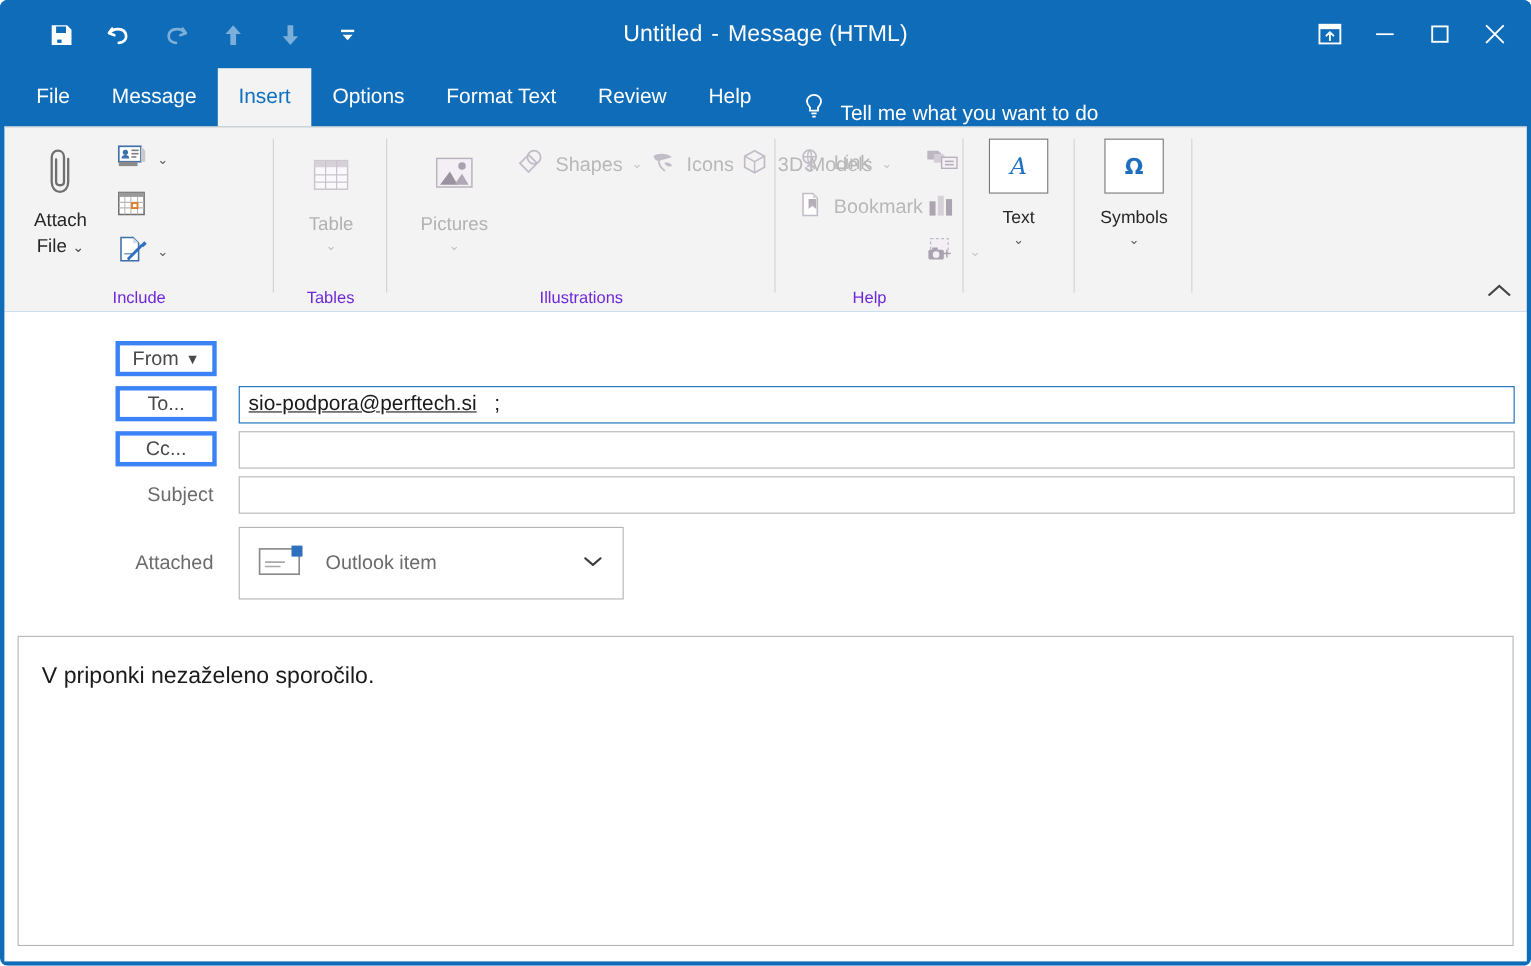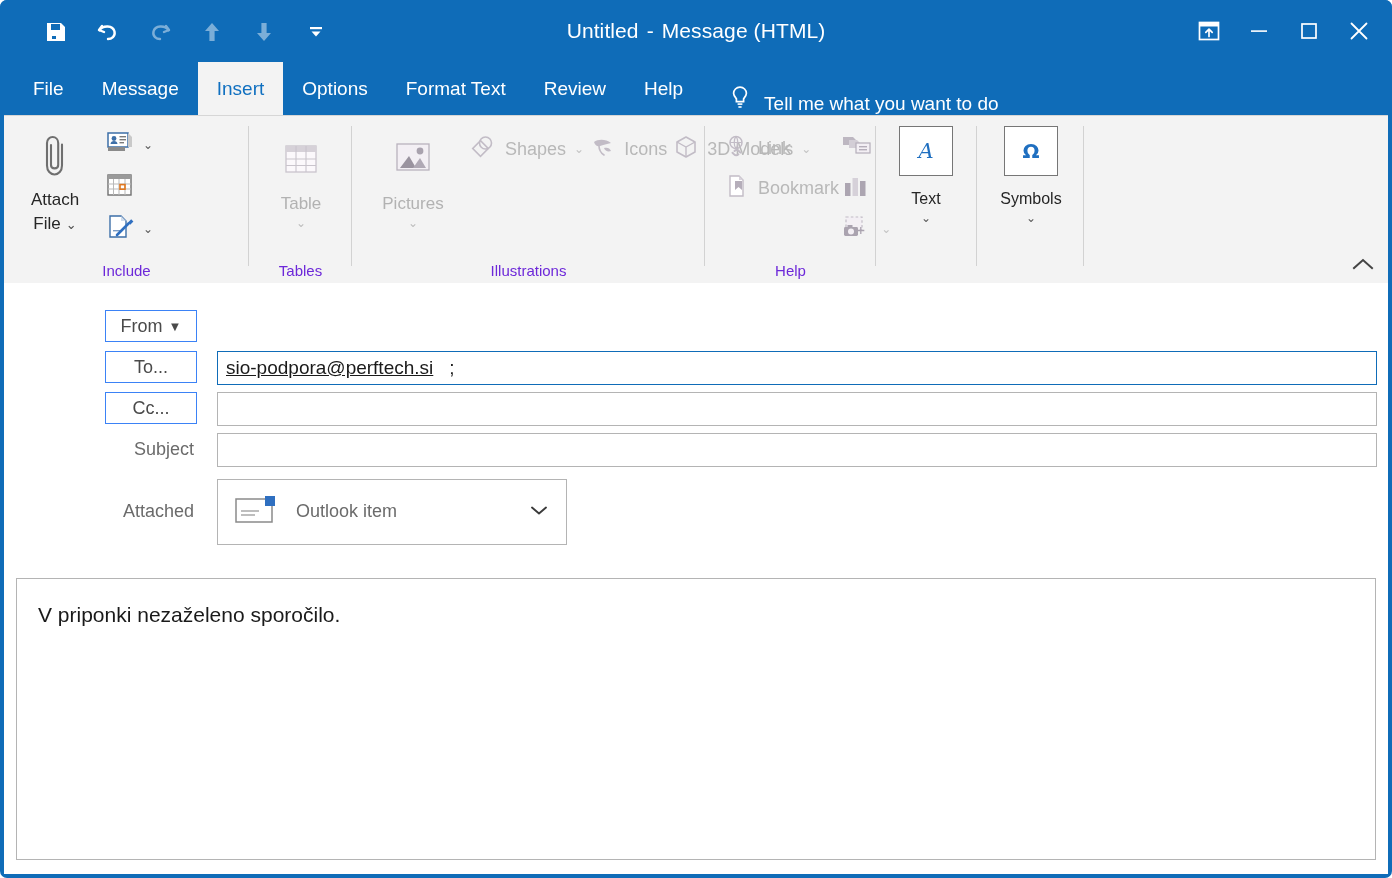--- a/index.html
+++ b/index.html
@@ -164,21 +164,21 @@
     width: 74px; height: 96px;
     border: 1px solid #b4b4b4; background: #ffffff;
     display: flex; flex-direction: column; align-items: center; justify-content: center;
     cursor: pointer;
   }
   #send-btn .send-label { font-size: 18px; color: #4a4a4a; margin-top: 16px; }
 
   .fieldbtn {
     position: absolute; left: 101px;
     width: 92px; height: 32px;
-    border: 1px solid #3b82f6; background: #ffffff;
+    border: 4px solid #3b82f6; background: #ffffff;
     display: flex; align-items: center; justify-content: center;
     font-size: 18px; color: #4a4a4a; cursor: pointer;
   }
   .fieldlabel {
     position: absolute; left: 101px;
     width: 92px; height: 32px;
     display: flex; align-items: center; justify-content: flex-end;
     font-size: 18px; color: #6b6b6b;
     padding-right: 3px;
   }

